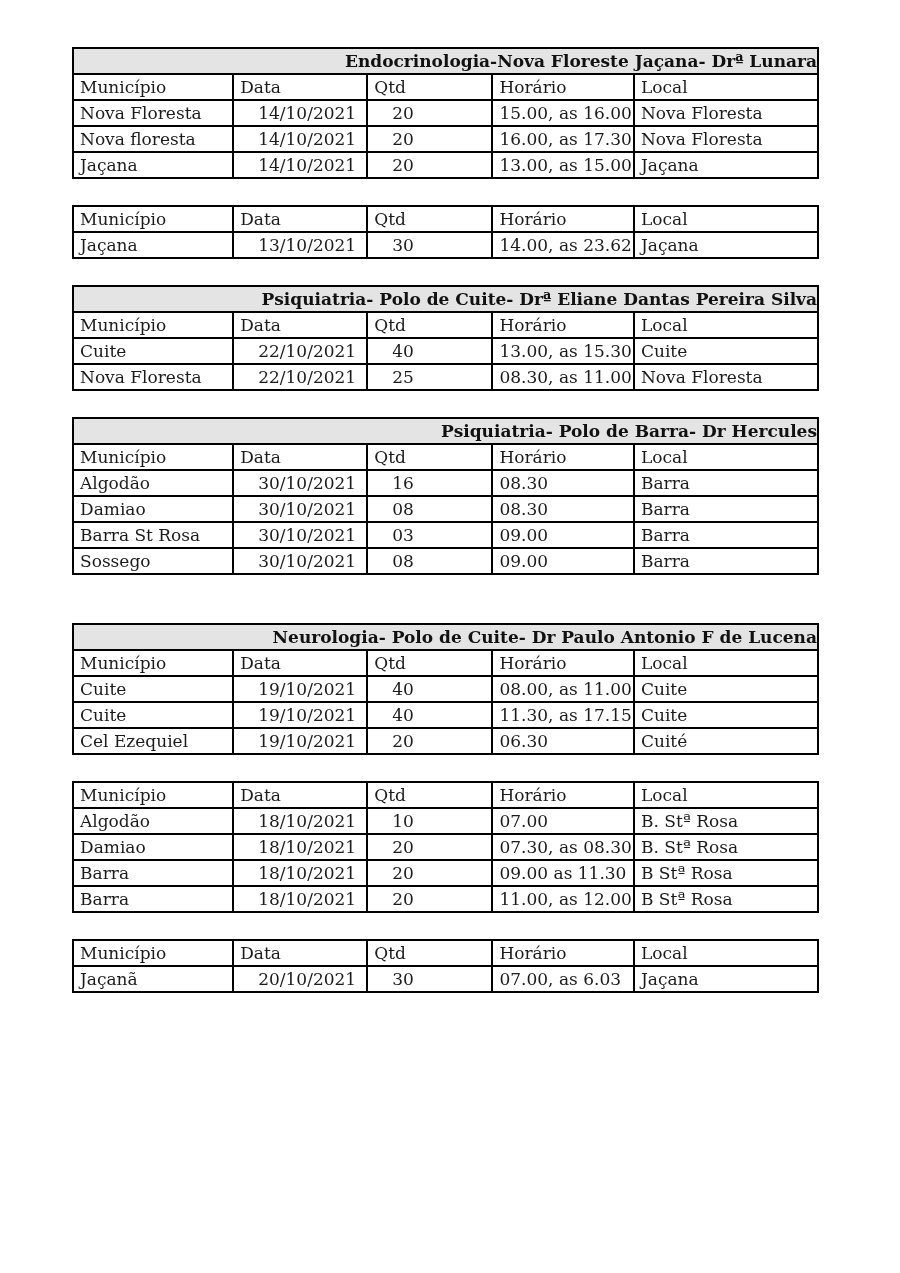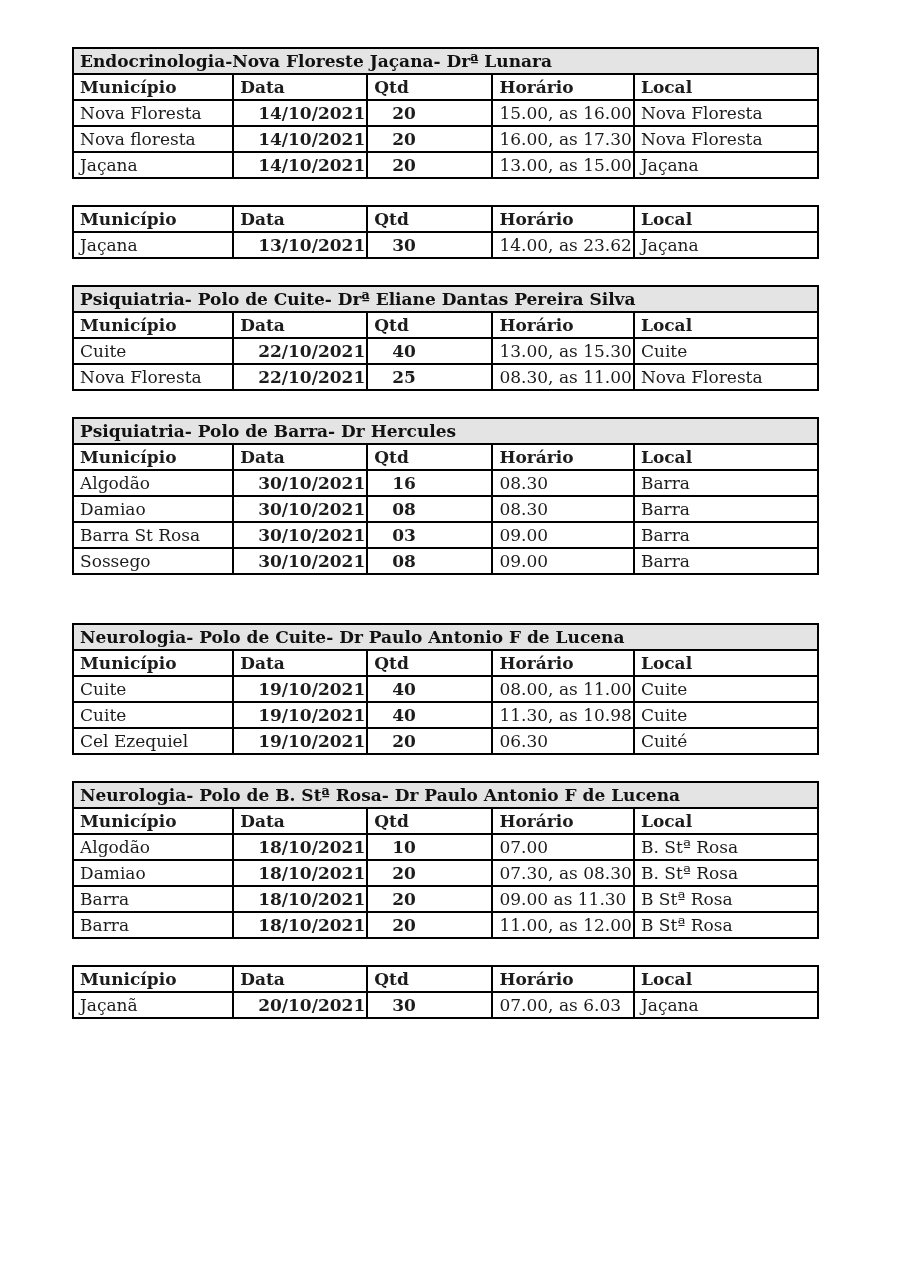--- a/index.html
+++ b/index.html
@@ -35,30 +35,30 @@
     height: 24px;
     line-height: 24px;
     padding: 0 0 0 6px;
     font-size: 17px;
     vertical-align: middle;
     white-space: nowrap;
     overflow: hidden;
   }
   td.title {
     background: var(--title-bg, #e4e4e4);
-    text-align: left;
+    text-align: right;
     font-weight: bold;
     font-size: 19px;
     color: #111111;
     white-space: pre-wrap;
     padding: 0 4px;
   }
-  tr.hdr td { font-weight: bold; margin-left: 38px; }
+  tr.hdr td { font-weight: normal; margin-left: 38px; }
   tr.data td:nth-child(2),
-  tr.data td:nth-child(3) { font-weight: bold; padding-left: 24px; }
+  tr.data td:nth-child(3) { font-weight: normal; padding-left: 24px; }
 
   col.c1 { width: 21.5%; }
   col.c2 { width: 18.0%; }
   col.c3 { width: 16.8%; }
   col.c4 { width: 19.0%; }
   col.c5 { width: 24.7%; }
 </style>
 </head>
 <body>
 
@@ -238,44 +238,41 @@
             <td>Cuite</td>
             <td>19/10/2021</td>
             <td>40</td>
             <td>08.00, as 11.00</td>
             <td>Cuite</td>
           </tr>
           <tr class="data">
             <td>Cuite</td>
             <td>19/10/2021</td>
             <td>40</td>
-            <td>11.30, as 10.98</td>
+            <td>11.30, as 17.15</td>
             <td>Cuite</td>
           </tr>
           <tr class="data">
             <td>Cel Ezequiel</td>
             <td>19/10/2021</td>
             <td>20</td>
             <td>06.30</td>
             <td>Cuité</td>
           </tr>
         </tbody>
       </table>
       <table class="sched">
         <colgroup>
           <col class="c1">
           <col class="c2">
           <col class="c3">
           <col class="c4">
           <col class="c5">
         </colgroup>
         <tbody>
-          <tr>
-            <td class="title" colspan="5">Neurologia- Polo de B. Stª Rosa- Dr Paulo Antonio F de Lucena</td>
-          </tr>
           <tr class="hdr">
             <td>Município</td>
             <td>Data</td>
             <td>Qtd</td>
             <td>Horário</td>
             <td>Local</td>
           </tr>
           <tr class="data">
             <td>Algodão</td>
             <td>18/10/2021</td>

